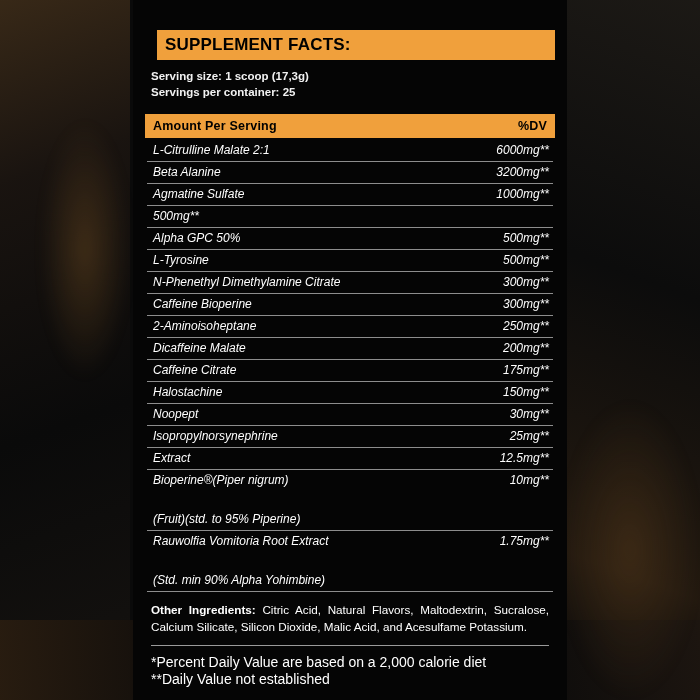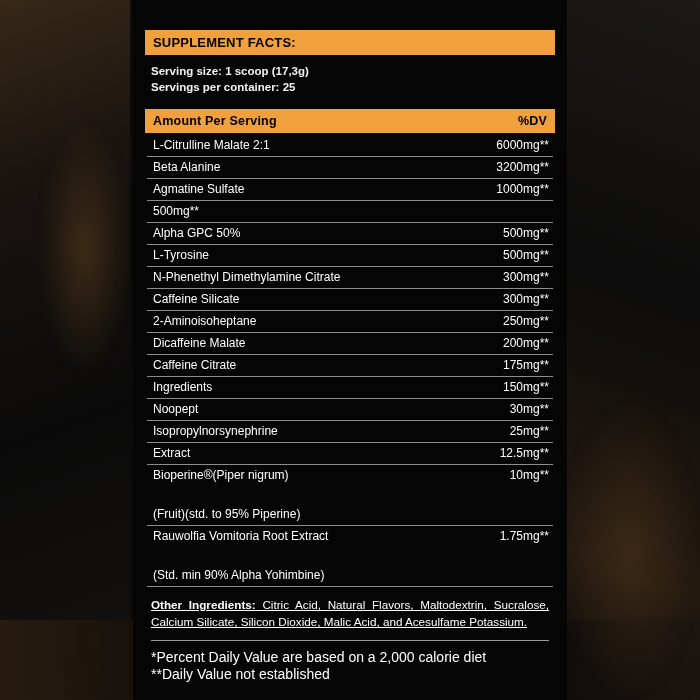--- a/index.html
+++ b/index.html
@@ -79,40 +79,42 @@
     background: #f0a03c;
     color: #000000;
     font-weight: bold;
     font-size: 12.5px;
     letter-spacing: 0.2px;
     padding: 5px 8px;
     box-sizing: border-box;
   }
   .bar.header-bar {
     background: #f0a03c;
-    font-size: 13px;
+    font-size: 17px;
+    margin-left: 12px;
   }
   .amount-bar {
     display: flex;
     justify-content: space-between;
     align-items: flex-end;
     margin-top: 8px;
   }
   .serving-block {
     padding: 8px 6px 6px 6px;
     font-size: 11.5px;
     line-height: 16px;
     color: #f2f2f2;
     font-weight: bold;
   }
   .serving-block div { white-space: nowrap; }
 
   .rows {
     margin-top: 2px;
     padding: 0 2px;
+    font-style: italic;
   }
   .row {
     display: flex;
     justify-content: space-between;
     align-items: flex-start;
     border-bottom: 1px solid #8d8d8d;
     padding: 3px 4px 3px 6px;
     font-size: 12px;
     line-height: 15px;
     color: #ffffff;
@@ -121,21 +123,20 @@
   .row .amt { text-align: left; white-space: nowrap; }
   .row .name .sub { display: block; margin-top: 24px; }
 
   .other {
     margin-top: 9px;
     padding: 0 6px;
     font-size: 11.7px;
     line-height: 17px;
     color: #ffffff;
     text-align: justify;
-    text-decoration: underline;
   }
   .other b { font-weight: bold; }
 
   .rule {
     margin: 10px 6px 0 6px;
     height: 1px;
     background: #9a9a9a;
   }
   .footnotes {
     padding: 8px 6px 0 6px;
@@ -192,37 +193,37 @@
           </div>
           <div class="row">
             <div class="name">L-Tyrosine</div>
             <div class="amt">500mg**</div>
           </div>
           <div class="row">
             <div class="name">N-Phenethyl Dimethylamine Citrate</div>
             <div class="amt">300mg**</div>
           </div>
           <div class="row">
-            <div class="name">Caffeine Silicate</div>
+            <div class="name">Caffeine Bioperine</div>
             <div class="amt">300mg**</div>
           </div>
           <div class="row">
             <div class="name">2-Aminoisoheptane</div>
             <div class="amt">250mg**</div>
           </div>
           <div class="row">
             <div class="name">Dicaffeine Malate</div>
             <div class="amt">200mg**</div>
           </div>
           <div class="row">
             <div class="name">Caffeine Citrate</div>
             <div class="amt">175mg**</div>
           </div>
           <div class="row">
-            <div class="name">Ingredients</div>
+            <div class="name">Halostachine</div>
             <div class="amt">150mg**</div>
           </div>
           <div class="row">
             <div class="name">Noopept</div>
             <div class="amt">30mg**</div>
           </div>
           <div class="row">
             <div class="name">Isopropylnorsynephrine</div>
             <div class="amt">25mg**</div>
           </div>

